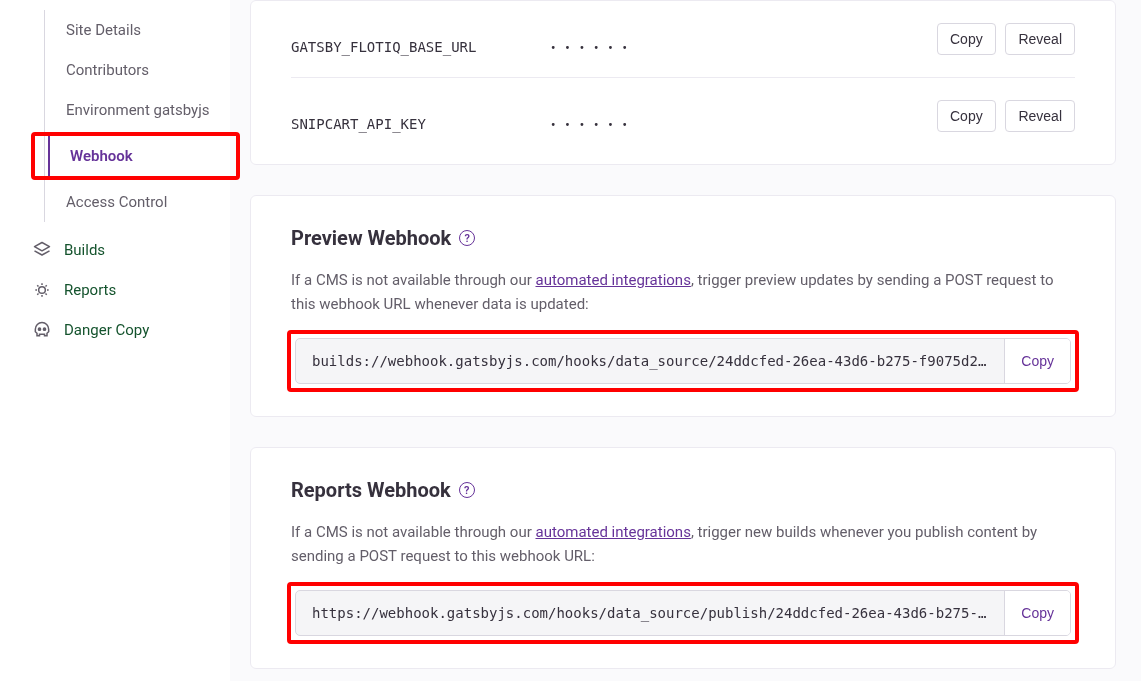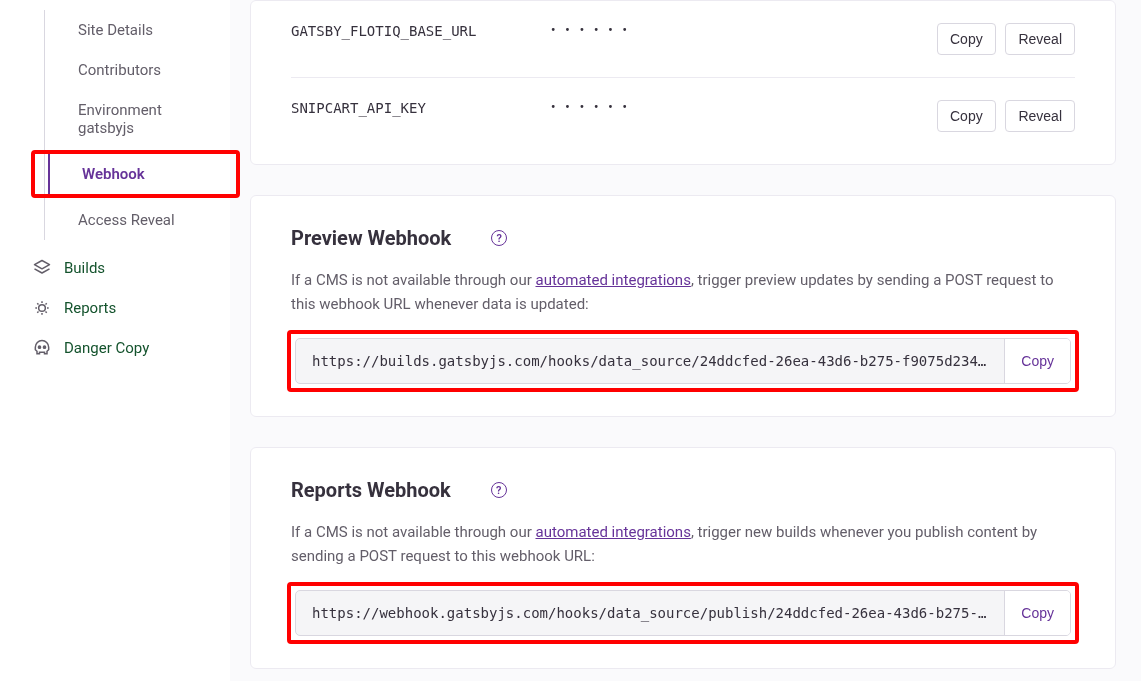--- a/index.html
+++ b/index.html
@@ -37,21 +37,21 @@
     margin-right: 12px;
     flex-shrink: 0;
   }
   .subnav {
     margin-left: 24px;
     border-left: 1px solid #d9d7e0;
     padding-left: 0;
   }
   .subnav-item {
     display: block;
-    padding: 11px 0 11px 32px;
+    padding: 11px 0 11px 20px;
     color: #635e69;
     cursor: pointer;
     border-left: 2px solid transparent;
     margin-left: -1px;
   }
   .subnav-item.active {
     color: #663399;
     font-weight: 600;
     border-left: 2px solid #663399;
   }
@@ -90,21 +90,21 @@
     border: 1px solid #eceaf1;
     border-radius: 6px;
     margin-bottom: 30px;
     padding-bottom: 28px;
   }
   .env-card {
     padding: 0 40px 10px 40px;
   }
   .env-row {
     display: flex;
-    align-items: flex-start;
+    align-items: flex-end;
     justify-content: space-between;
     padding: 22px 0;
     border-bottom: 1px solid #eceaf1;
   }
   .env-row:last-child { border-bottom: none; }
   .env-key {
     width: 260px;
     font-family: ui-monospace, SFMono-Regular, Menlo, Monaco, Consolas, monospace;
     font-size: 14px;
     color: #36313d;
@@ -129,21 +129,20 @@
   .section-card {
     padding: 30px 40px 28px 40px;
   }
   .section-title {
     font-size: 20px;
     font-weight: 700;
     color: #36313d;
     display: flex;
     align-items: center;
     margin-bottom: 18px;
-    gap: 32px;
   }
   .section-title .help {
     margin-left: 8px;
     width: 16px;
     height: 16px;
     border: 1.5px solid #663399;
     border-radius: 50%;
     color: #663399;
     font-size: 11px;
     font-weight: 600;
@@ -201,21 +200,21 @@
 
   <aside class="sidebar">
 
     <div class="subnav">
       <div class="subnav-item">Site Details</div>
       <div class="subnav-item">Contributors</div>
       <div class="subnav-item">Environment gatsbyjs</div>
       <div class="highlight-red">
         <div class="subnav-item active" style="margin-left:3px;">Webhook</div>
       </div>
-      <div class="subnav-item">Access Reveal</div>
+      <div class="subnav-item">Access Control</div>
     </div>
 
     <div class="nav-section-gap"></div>
 
     <div class="nav-item">
       <svg viewBox="0 0 24 24" fill="none" stroke="#635e69" stroke-width="1.8" stroke-linejoin="round">
         <polygon points="12 3 3 8 12 13 21 8 12 3"></polygon>
         <polyline points="3 13 12 18 21 13"></polyline>
       </svg>
       <span>Builds</span>
@@ -271,21 +270,21 @@
     <div class="card section-card">
       <h2 class="section-title">
         <span>Preview Webhook</span>
         <span class="help">?</span>
       </h2>
       <p class="section-desc">
         <span>If a CMS is not available through our </span><a href="#">automated integrations</a><span>, trigger preview updates by sending a POST request to this webhook URL whenever data is updated:</span>
       </p>
       <div class="highlight-red-block">
         <div class="url-block">
-          <div class="url-text">https://builds.gatsbyjs.com/hooks/data_source/24ddcfed-26ea-43d6-b275-f9075d234…</div>
+          <div class="url-text">builds://webhook.gatsbyjs.com/hooks/data_source/24ddcfed-26ea-43d6-b275-f9075d234…</div>
           <button class="url-copy">Copy</button>
         </div>
       </div>
     </div>
 
     <div class="card section-card">
       <h2 class="section-title">
         <span>Reports Webhook</span>
         <span class="help">?</span>
       </h2>

